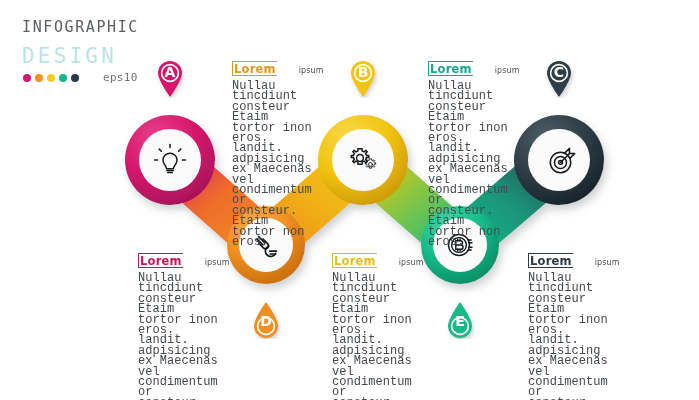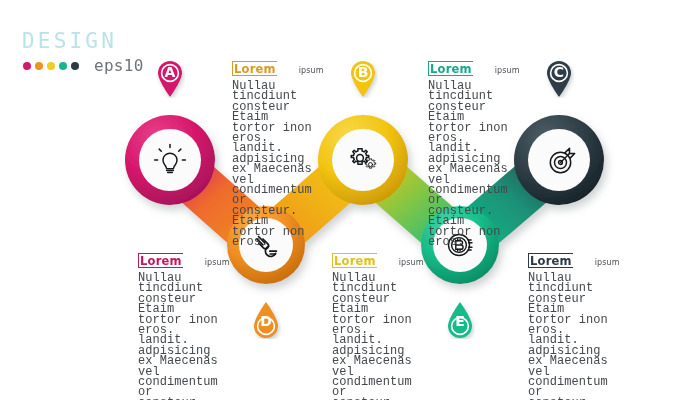--- a/index.html
+++ b/index.html
@@ -20,21 +20,21 @@
     line-height:15px;
   }
   .brand-line2{
     font-size:21px;letter-spacing:3.2px;color:#b9e3e6;font-weight:400;
     font-family:"DejaVu Sans Mono","Liberation Mono",monospace;
     line-height:22px;margin-top:10px;
   }
   .brand-dots{display:flex;align-items:center;gap:4px;margin-top:4px;margin-left:1px;}
   .bdot{width:8px;height:8px;border-radius:50%;display:block;}
   .brand-eps{
-    font-size:16px;color:#6f7478;margin-left:11px;letter-spacing:.3px;
+    font-size:11px;color:#6f7478;margin-left:20px;letter-spacing:.3px;
     font-family:"DejaVu Sans Mono","Liberation Mono",monospace;
   }
 
   
   .txtblock{position:absolute;width:86px;}
   .txt-lorem{
     display:inline-block;
     font-size:11.5px;font-weight:700;letter-spacing:.2px;
     line-height:12px;
     border-top:1.3px solid currentColor;
@@ -62,20 +62,21 @@
   }
   .pin-down .pin-letter{top:4px;}
   .pin-up .pin-letter{top:12px;}
 </style>
 </head>
 <body>
 
 <div id="stage">
 
   <div class="brand">
+    <div class="brand-line1">INFOGRAPHIC</div>
     <div class="brand-line2">DESIGN</div>
     <div class="brand-dots">
       <span class="bdot" style="background:#d6176b"></span>
       <span class="bdot" style="background:#f0921e"></span>
       <span class="bdot" style="background:#f2cc22"></span>
       <span class="bdot" style="background:#15b68a"></span>
       <span class="bdot" style="background:#2b3a44"></span>
       <span class="brand-eps">eps10</span>
     </div>
   </div>

